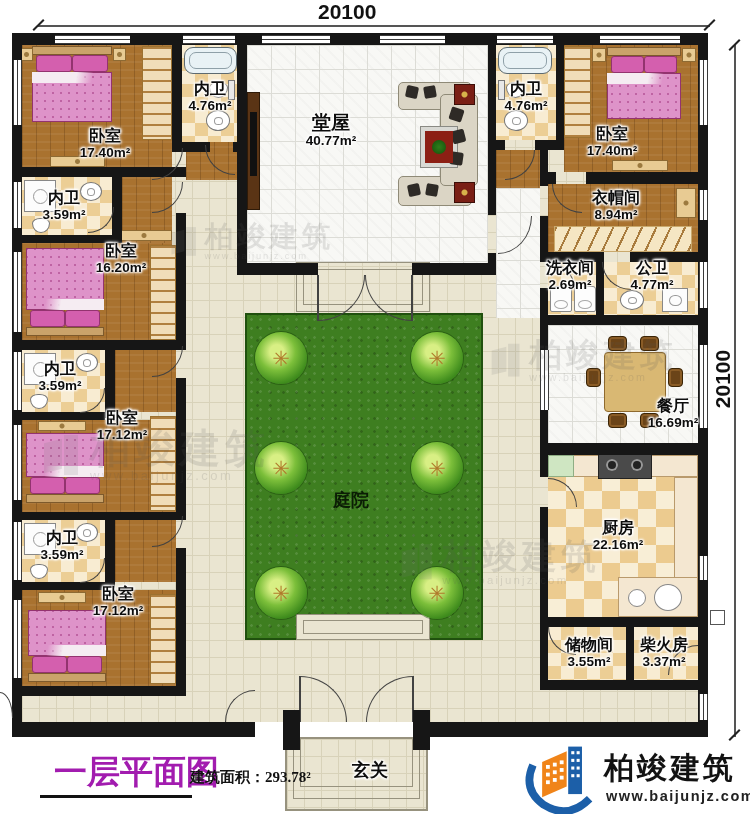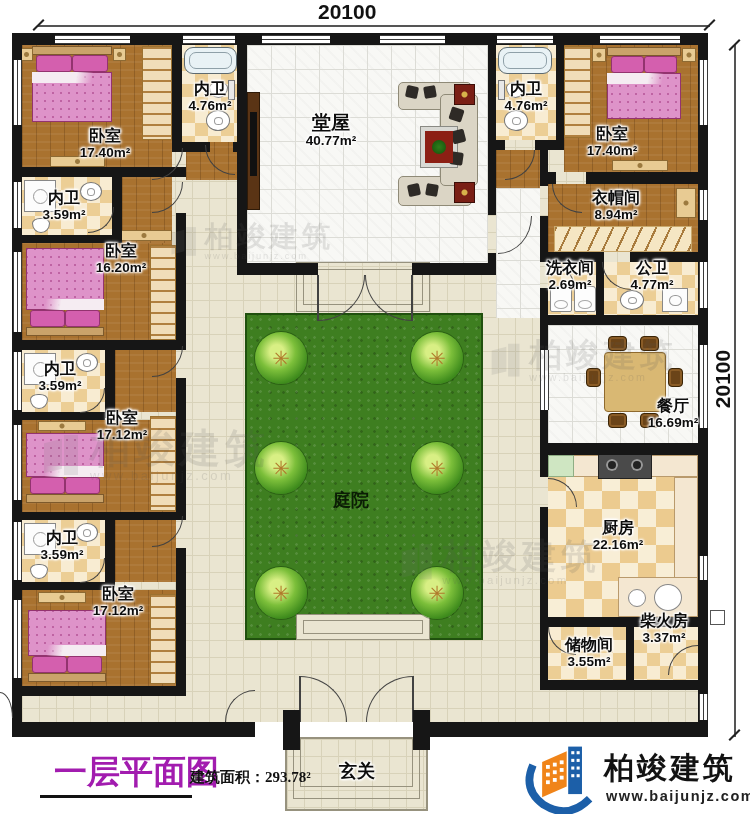--- a/index.html
+++ b/index.html
@@ -427,26 +427,26 @@
       <span class="ar">16.69m²</span>
     </div>
   <div class="rl" style="left:618px;top:536px;">
       <span class="nm">厨房</span>
       <span class="ar">22.16m²</span>
     </div>
   <div class="rl" style="left:589px;top:653px;">
       <span class="nm">储物间</span>
       <span class="ar">3.55m²</span>
     </div>
-  <div class="rl" style="left:664px;top:629px;">
+  <div class="rl" style="left:664px;top:653px;">
       <span class="nm">柴火房</span>
       <span class="ar">3.37m²</span>
     </div>
   <div class="rl one" style="left:351px;top:500px;text-shadow:none;color:#0b1d05;">庭院</div>
-  <div class="rl one" style="left:357px;top:771px;">玄关</div>
+  <div class="rl one" style="left:370px;top:771px;font-family:Liberation Mono, monospace;">玄关</div>
 
   <div class="abs wm-g" style="left:170px;top:222px;transform:scale(.72);transform-origin:left top;">
     <span class="wm-ico">
         <i class="o"></i>
         <i class="b"></i>
       </span>
     <span class="wm-tx">
         <b>柏竣建筑</b>
         <i>www.baijunjz.com</i>
       </span>

